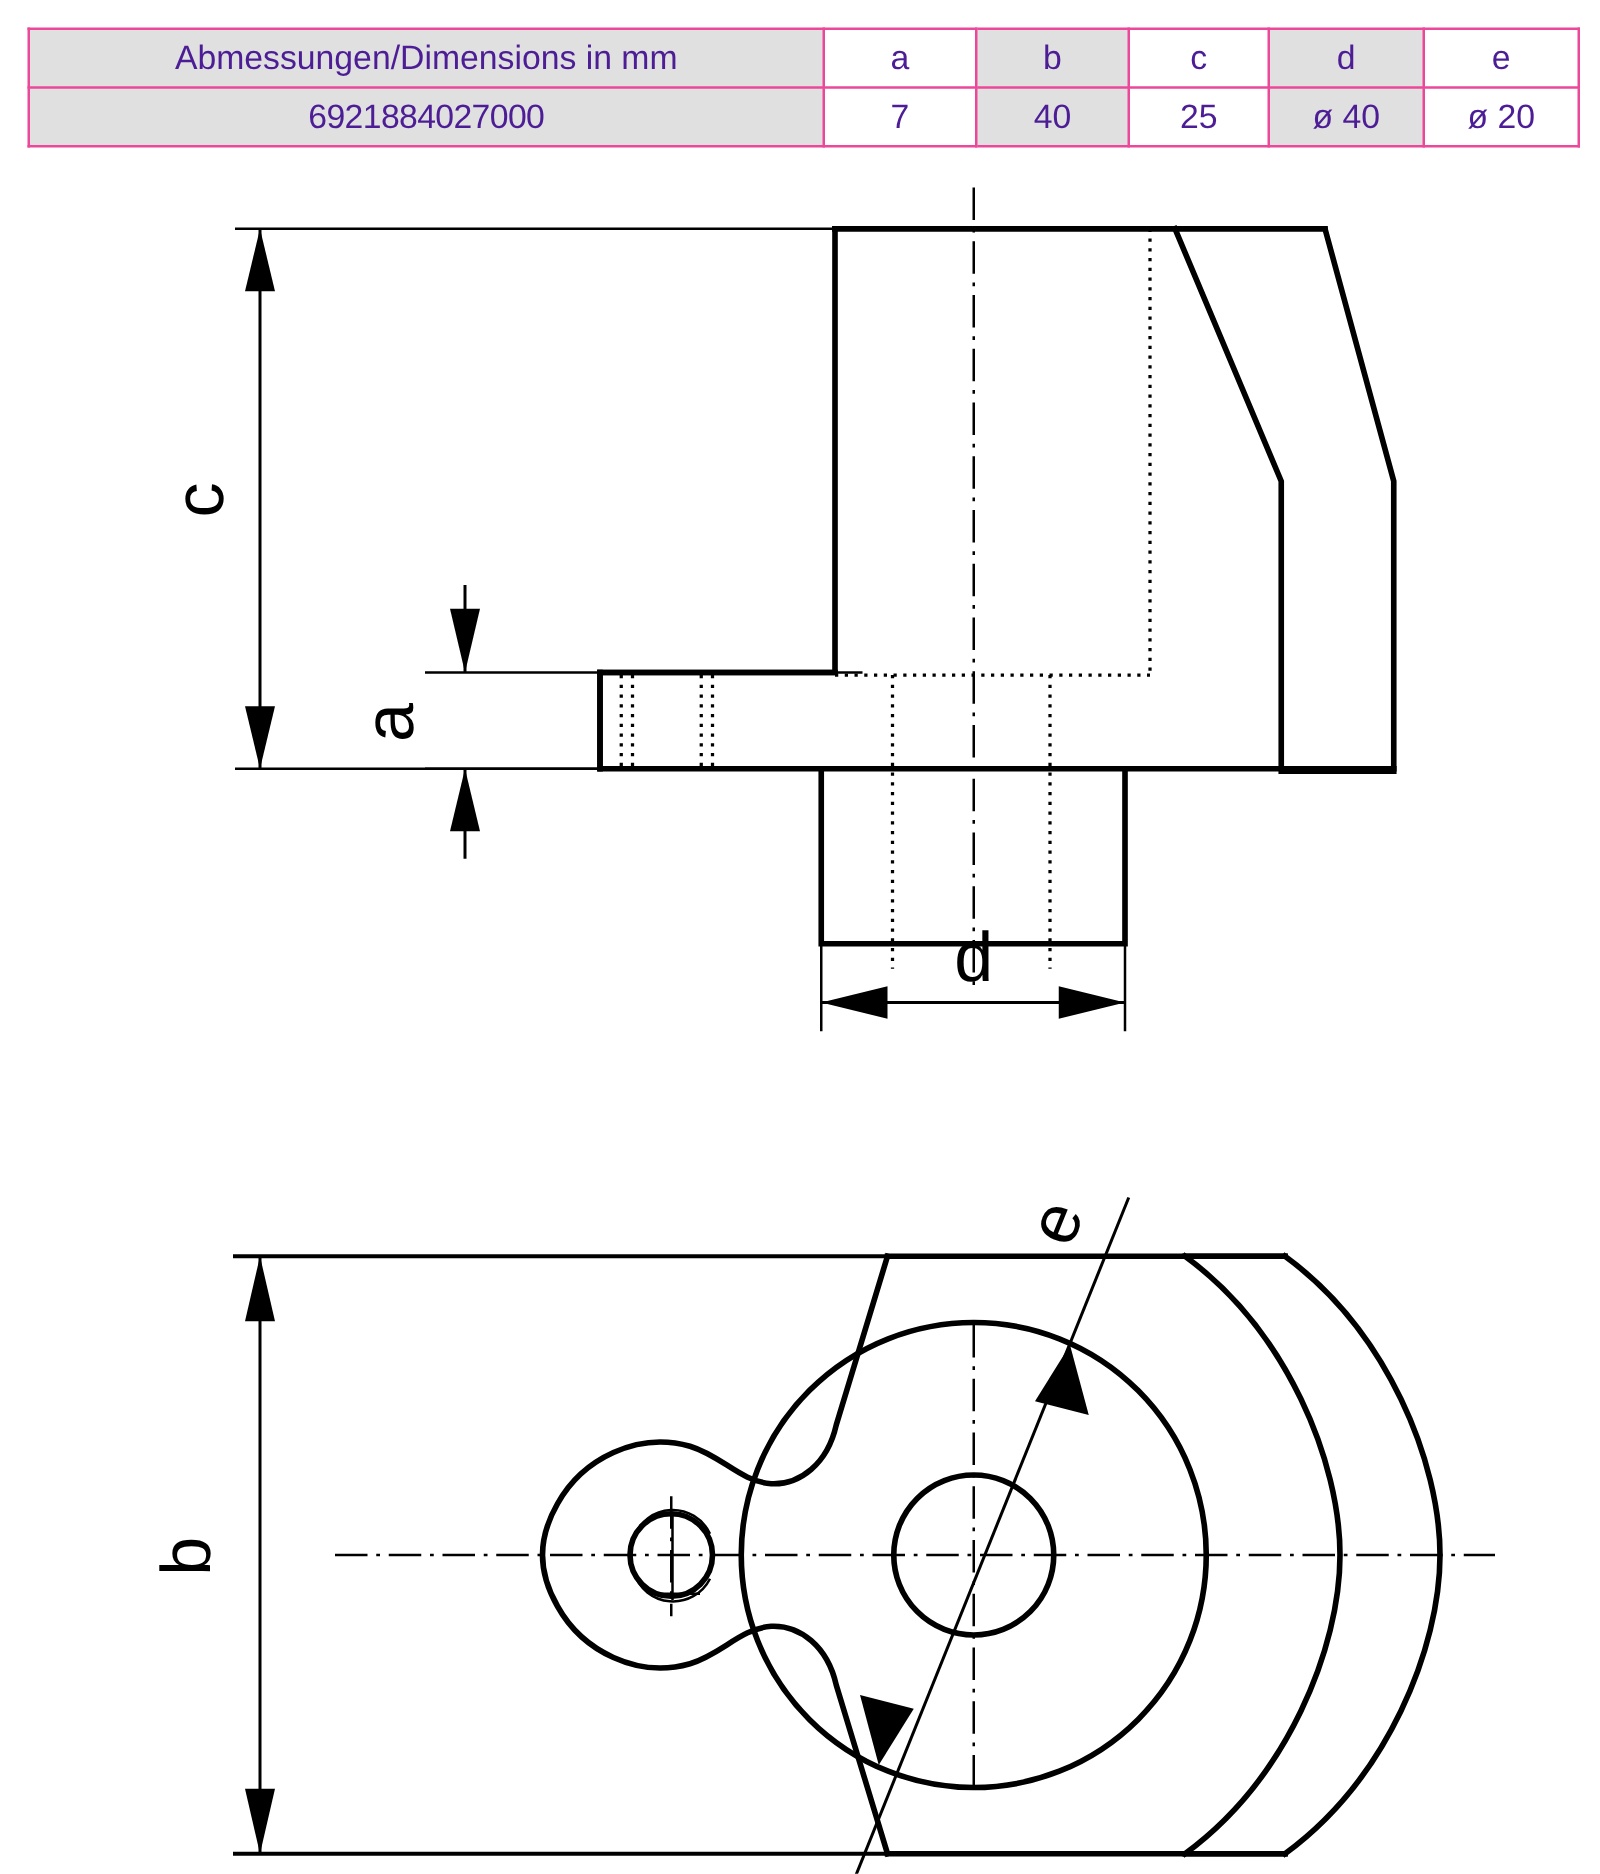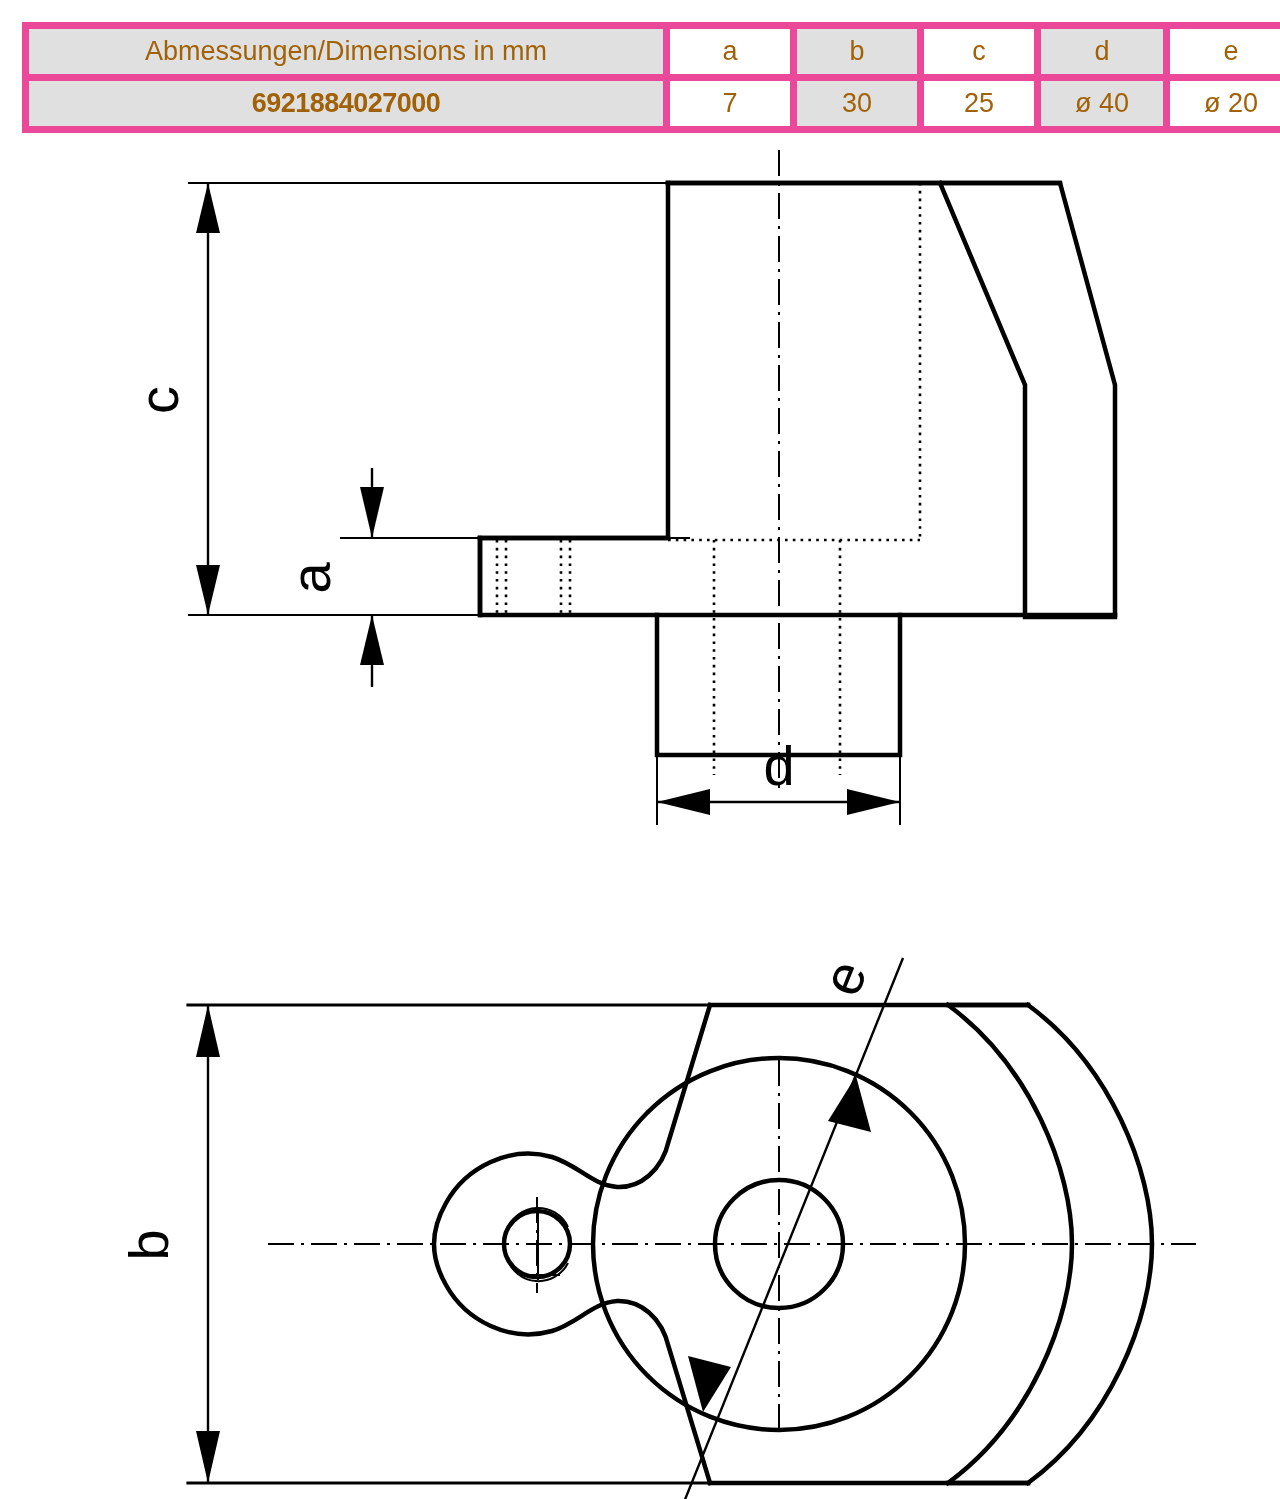--- a/index.html
+++ b/index.html
@@ -27,41 +27,41 @@
     top: 22px;
     width: 1228px;
   }
   table.dim-table {
     border-collapse: collapse;
     table-layout: fixed;
     width: 1228px;
     background: #ffffff;
   }
   table.dim-table td {
-    border: 7px solid #ec4899;
+    border: 2px solid #ec4899;
     padding: 0;
     height: 45px;
     text-align: center;
     vertical-align: middle;
     font-size: 27px;
-    color: #a16207;
+    color: #4c1d95;
     line-height: 1;
     white-space: nowrap;
   }
   td.label-cell {
     text-align: left;
     padding-left: 14px;
     background: #e0e0e0;
     font-size: 27px;
   }
   td.part-cell {
     text-align: left;
     padding-left: 14px;
     background: #e0e0e0;
-    font-weight: bold;
+    font-weight: normal;
     font-size: 30px;
     letter-spacing: -0.5px;
   }
   td.shaded { background: #e0e0e0; }
   td.plain  { background: #ffffff; }
   td.hdr { font-size: 28px; }
   td.val { font-size: 28px; }
 
   
   #drawing {
@@ -95,21 +95,21 @@
         <td class="label-cell" style="width:634px">Abmessungen/Dimensions in mm</td>
         <td class="hdr plain" style="width:120px">a</td>
         <td class="hdr shaded" style="width:120px">b</td>
         <td class="hdr plain" style="width:110px">c</td>
         <td class="hdr shaded" style="width:122px">d</td>
         <td class="hdr plain" style="width:122px">e</td>
       </tr>
       <tr>
         <td class="part-cell">6921884027000</td>
         <td class="val plain">7</td>
-        <td class="val shaded">30</td>
+        <td class="val shaded">40</td>
         <td class="val plain">25</td>
         <td class="val shaded">ø 40</td>
         <td class="val plain">ø 20</td>
       </tr>
     </tbody>
       </table>
   </div>
 
   <div id="drawing">
     <svg width="1280" height="1364" viewBox="0 0 1280 1364">

